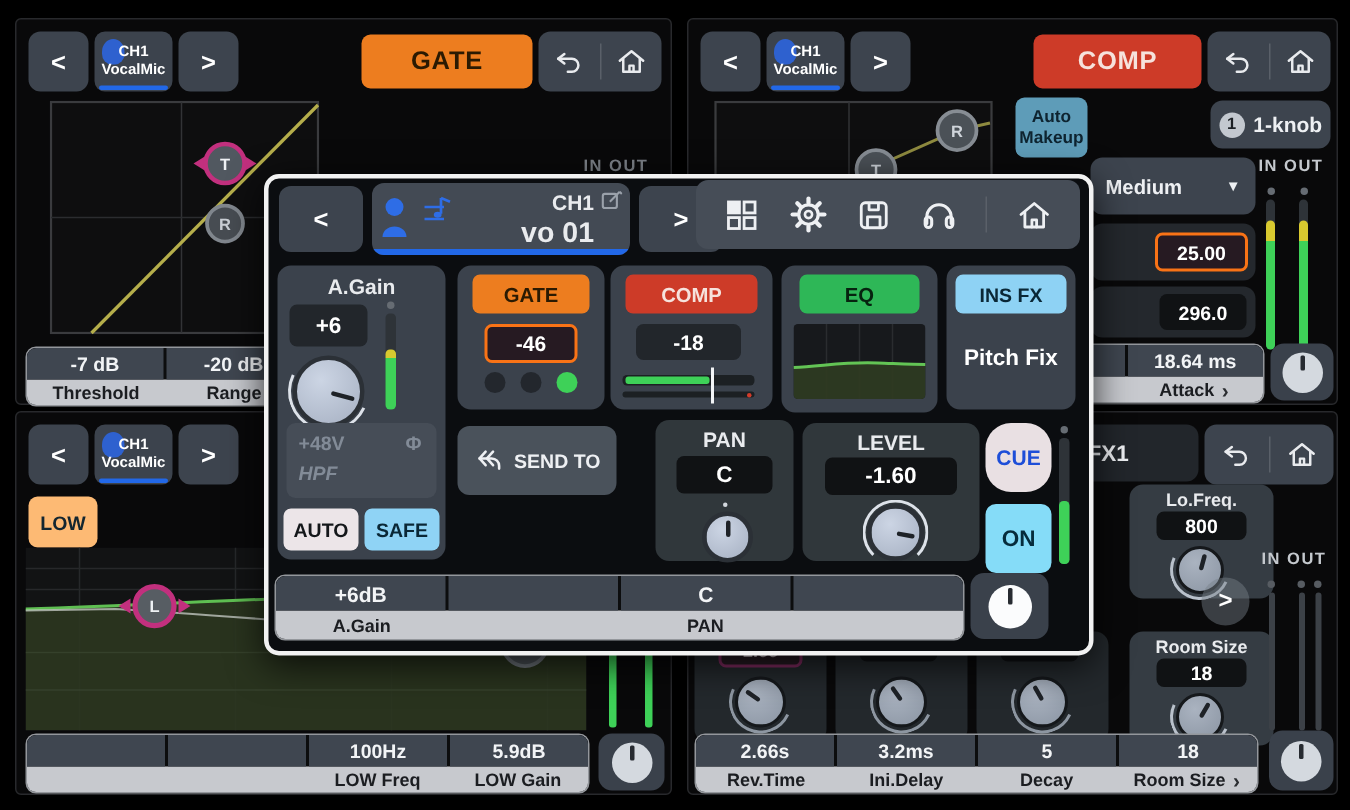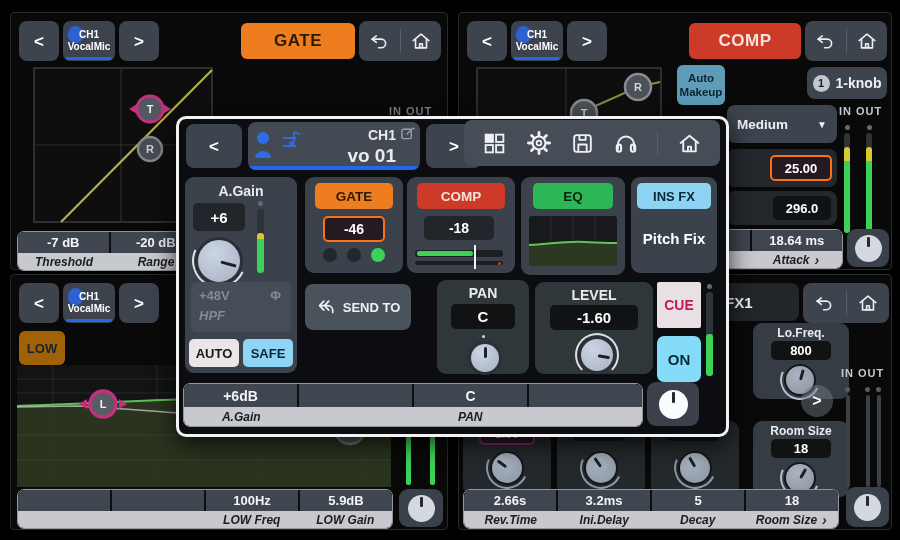--- a/index.html
+++ b/index.html
@@ -20,21 +20,21 @@
   .titlebtn{position:absolute;border-radius:6px;display:flex;align-items:center;justify-content:center;
             font-size:17px;font-weight:bold;letter-spacing:.5px;cursor:pointer;}
   .navbox{position:absolute;background:#3d444e;border-radius:8px;display:flex;align-items:center;justify-content:space-evenly;}
   .navdiv{width:1px;height:24px;background:#5a6069;}
   
   .strip{position:absolute;border:1px solid #94979c;border-radius:7px;overflow:hidden;background:#0c0d0e;}
   .scells{display:flex;gap:2px;background:#0c0d0e;}
   .scell{flex:1;height:21px;background:#3f4650;color:#f2f4f6;font-weight:bold;font-size:13px;
          display:flex;align-items:center;justify-content:center;cursor:pointer;}
   .sband{display:flex;background:#c7c9ce;height:17px;}
-  .sbcell{flex:1;color:#1b1d21;font-weight:bold;font-size:12px;display:flex;align-items:center;justify-content:center;gap:5px;font-style:italic;}
+  .sbcell{flex:1;color:#1b1d21;font-weight:bold;font-size:12px;display:flex;align-items:center;justify-content:center;gap:5px;}
   .strip.big .scell{height:23px;font-size:14px;}
   .strip.big .sband{height:19px;}
   .bchev{font-size:14px;font-weight:bold;color:#2b2d31;}
   
   .knob{position:absolute;border-radius:50%;background:radial-gradient(circle at 38% 32%,#ccd5e4,#a6b0c2);
         border:3px solid #2b3036;cursor:pointer;}
   .kind{position:absolute;inset:0;}
   .kind::before{content:"";position:absolute;left:50%;top:3px;width:3px;height:38%;margin-left:-1.5px;
                 background:#1e2227;border-radius:2px;}
   .karc{position:absolute;inset:-6px;border-radius:50%;border:2.5px solid #dde2e9;
@@ -240,21 +240,21 @@
       </div>
     <div class="chip" style="left:52px;top:8px;">
       <span class="chipblob"></span>
       <span class="l1">CH1</span>
       <span class="l2">VocalMic</span>
       <span class="chipline"></span>
       </div>
     <div class="btn" style="left:108px;top:8px;width:40px;height:40px;">
       <span class="chev">&gt;</span>
       </div>
-    <div class="btn" style="left:8px;top:56px;width:46px;height:34px;background:#a16207;color:#132630;font-size:13px;border-radius:6px;">
+    <div class="btn" style="left:8px;top:56px;width:46px;height:34px;background:#fdba74;color:#132630;font-size:13px;border-radius:6px;">
         <span>LOW</span>
       </div>
     <svg class="p-abs" style="left:6px;top:90px;" width="374" height="122">
       <rect x="0" y="0" width="374" height="122" fill="#121314"></rect>
       <line x1="0" y1="14" x2="374" y2="14" stroke="#27282a"></line>
         <line x1="0" y1="28" x2="374" y2="28" stroke="#27282a"></line>
       <line x1="36" y1="0" x2="36" y2="122" stroke="#26282a"></line>
         <line x1="140" y1="0" x2="140" y2="122" stroke="#26282a"></line>
       <line x1="244" y1="0" x2="244" y2="122" stroke="#26282a"></line>
         <line x1="348" y1="0" x2="348" y2="122" stroke="#26282a"></line>
@@ -567,21 +567,21 @@
 
     <div class="card dark" style="left:356px;top:163px;width:118px;height:92px;">
       <div class="p-abs" style="left:0;right:0;top:5px;text-align:center;font-size:14px;font-weight:bold;">LEVEL</div>
       <div class="vbox blk" style="left:15px;top:23px;width:88px;height:25px;font-size:15px;">-1.60</div>
       <div class="knob" style="left:43px;top:54px;width:32px;height:32px;">
         <span class="karc270"></span>
           <span class="kind" style="transform:rotate(100deg);"></span>
         </div>
     </div>
 
-    <div class="btn" style="left:478px;top:163px;width:44px;height:46px;background:#E9E0E3;color:#be185d;font-size:14px;border-radius:2px;">
+    <div class="btn" style="left:478px;top:163px;width:44px;height:46px;background:#E9E0E3;color:#1d4ed8;font-size:14px;border-radius:17px;">
         <span>CUE</span>
       </div>
     <div class="btn" style="left:478px;top:217px;width:44px;height:46px;background:#85DCF8;color:#062c3c;font-size:15px;border-radius:7px;">
         <span>ON</span>
       </div>
     <div class="meterv" style="left:527px;top:165px;">
       <div class="mdot"></div>
         <div class="mtrack" style="width:7px;height:84px;">
         <div class="mfill" style="height:42px;background:#3ED158;"></div>
         </div>

